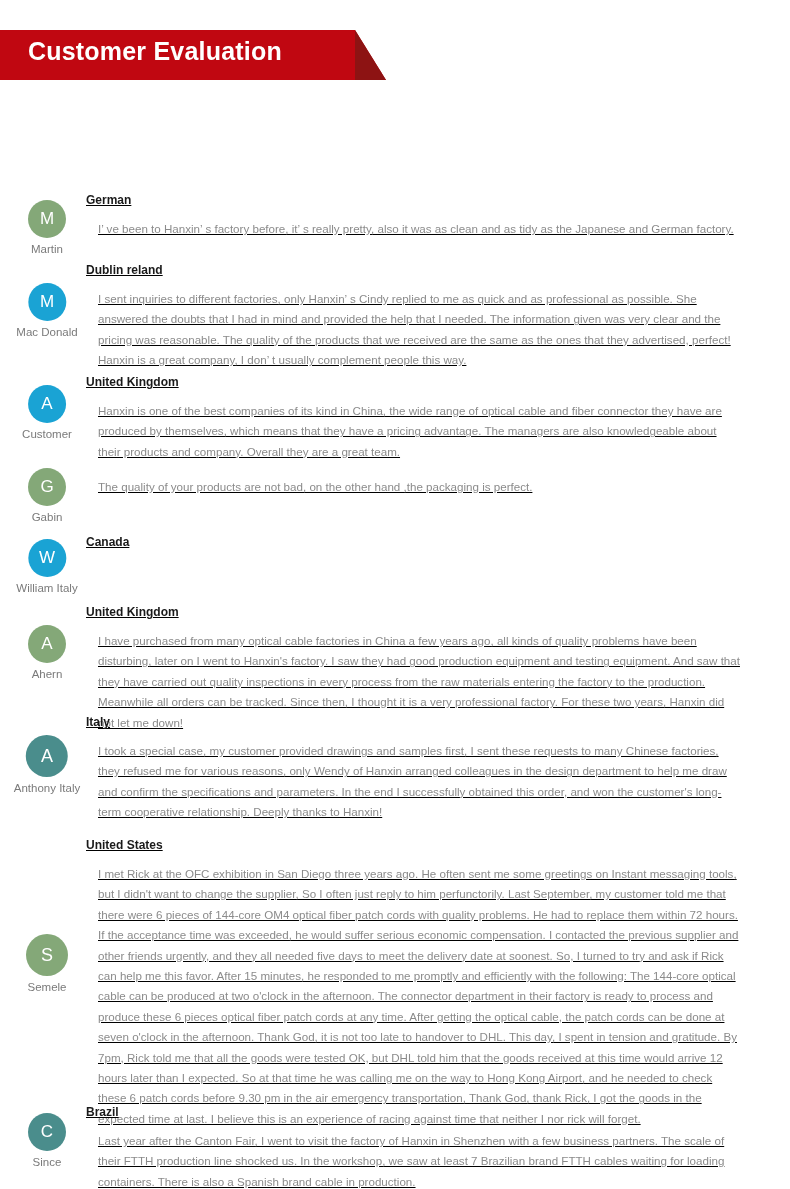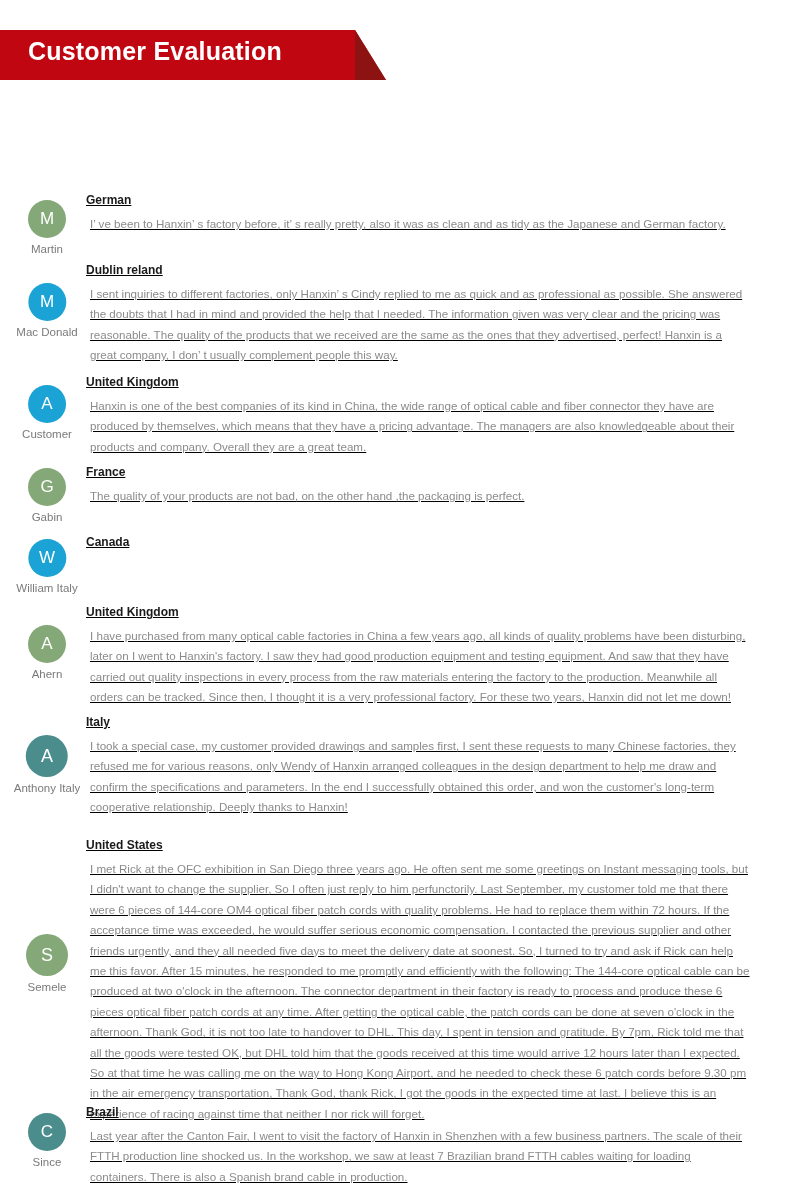--- a/index.html
+++ b/index.html
@@ -120,21 +120,21 @@
     font-size: 12px;
     font-weight: bold;
     color: #1a1a1a;
     margin: 0 0 7px 0;
     font-family: "Liberation Sans", sans-serif;
   }
   .text {
     font-size: 11.6px;
     color: #8b8b8b;
     line-height: 20.4px;
-    margin: 4px;
+    margin: 12px;
     text-align: left;
     font-family: "Liberation Sans", sans-serif;
   }
 </style>
 </head>
 <body>
 
 <div class="banner-wrap">
   <div class="banner"></div>
   <div class="banner-fold"></div>
@@ -179,21 +179,20 @@
       </div>
     </div>
     <div class="review" style="position: absolute; top: 385px; left: 0px;">
       <div class="avatar-col">
         <div class="avatar-block" style="top: 3px;">
           <div class="avatar" style="background: rgb(132, 168, 120);">G</div>
           <div class="avatar-name">Gabin</div>
         </div>
       </div>
       <div class="body-col">
-        <div class="country">France</div>
         <div class="text">The quality of your products are not bad, on the other hand ,the packaging is perfect.</div>
       </div>
     </div>
     <div class="review" style="position: absolute; top: 455px; left: 0px;">
       <div class="avatar-col">
         <div class="avatar-block" style="top: 4px;">
           <div class="avatar" style="background: rgb(26, 163, 212);">W</div>
           <div class="avatar-name">William Italy</div>
         </div>
       </div>

